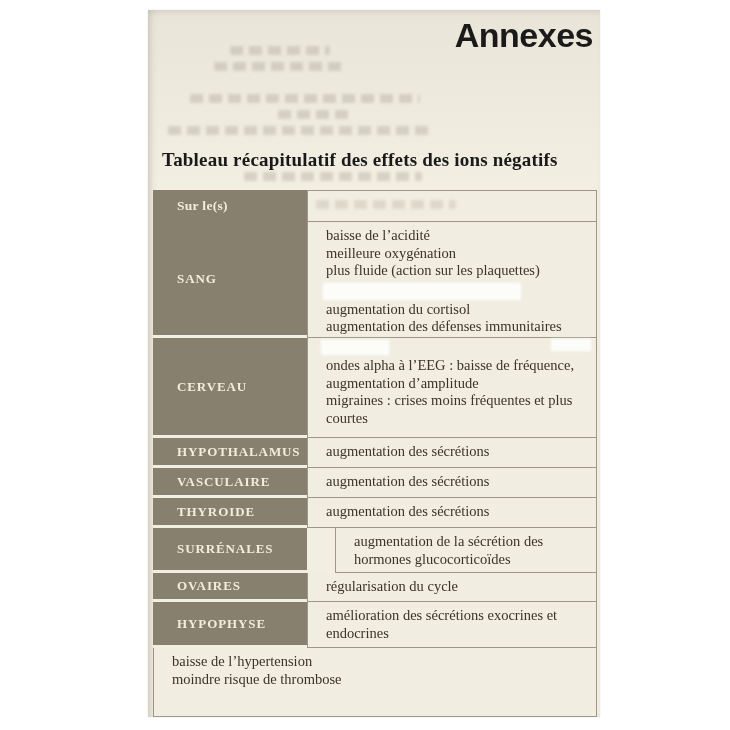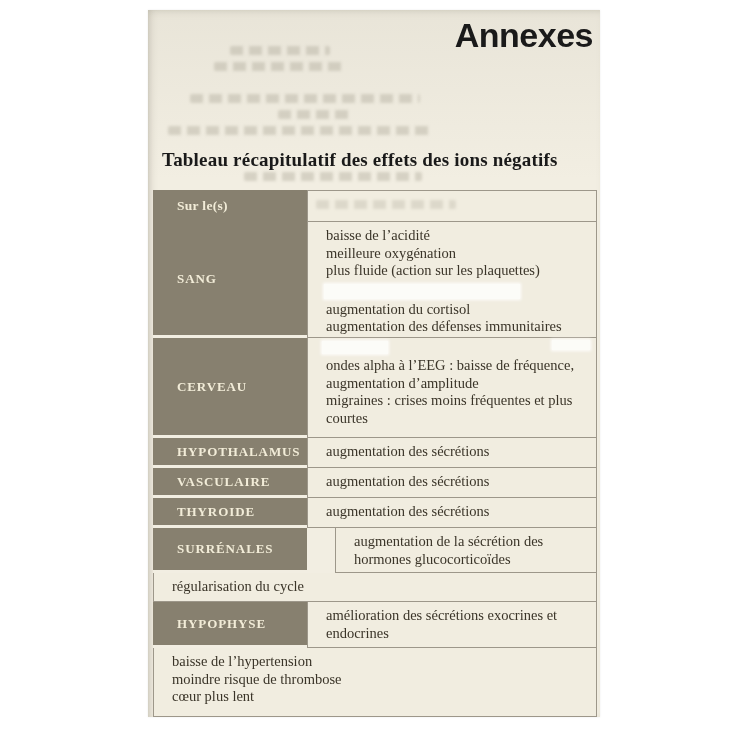--- a/index.html
+++ b/index.html
@@ -159,35 +159,35 @@
 
     <div class="row r-5">
       <div class="cell-label">SURRÉNALES</div>
       <div class="cell-content">
         <div class="line">augmentation de la sécrétion des</div>
         <div class="line">hormones glucocorticoïdes</div>
       </div>
     </div>
 
     <div class="row r-6">
+      <div class="cell-label">OVAIRES</div>
       <div class="cell-content">
         <div class="line">régularisation du cycle</div>
       </div>
     </div>
 
     <div class="row r-7">
       <div class="cell-label">HYPOPHYSE</div>
       <div class="cell-content">
         <div class="line">amélioration des sécrétions exocrines et</div>
         <div class="line">endocrines</div>
       </div>
     </div>
 
     <div class="row r-8">
       <div class="cell-content">
         <div class="line">baisse de l’hypertension</div>
         <div class="line">moindre risque de thrombose</div>
-        <div class="line">cœur plus lent</div>
       </div>
     </div>
 
   </div>
 </div>
 
 </body></html>

